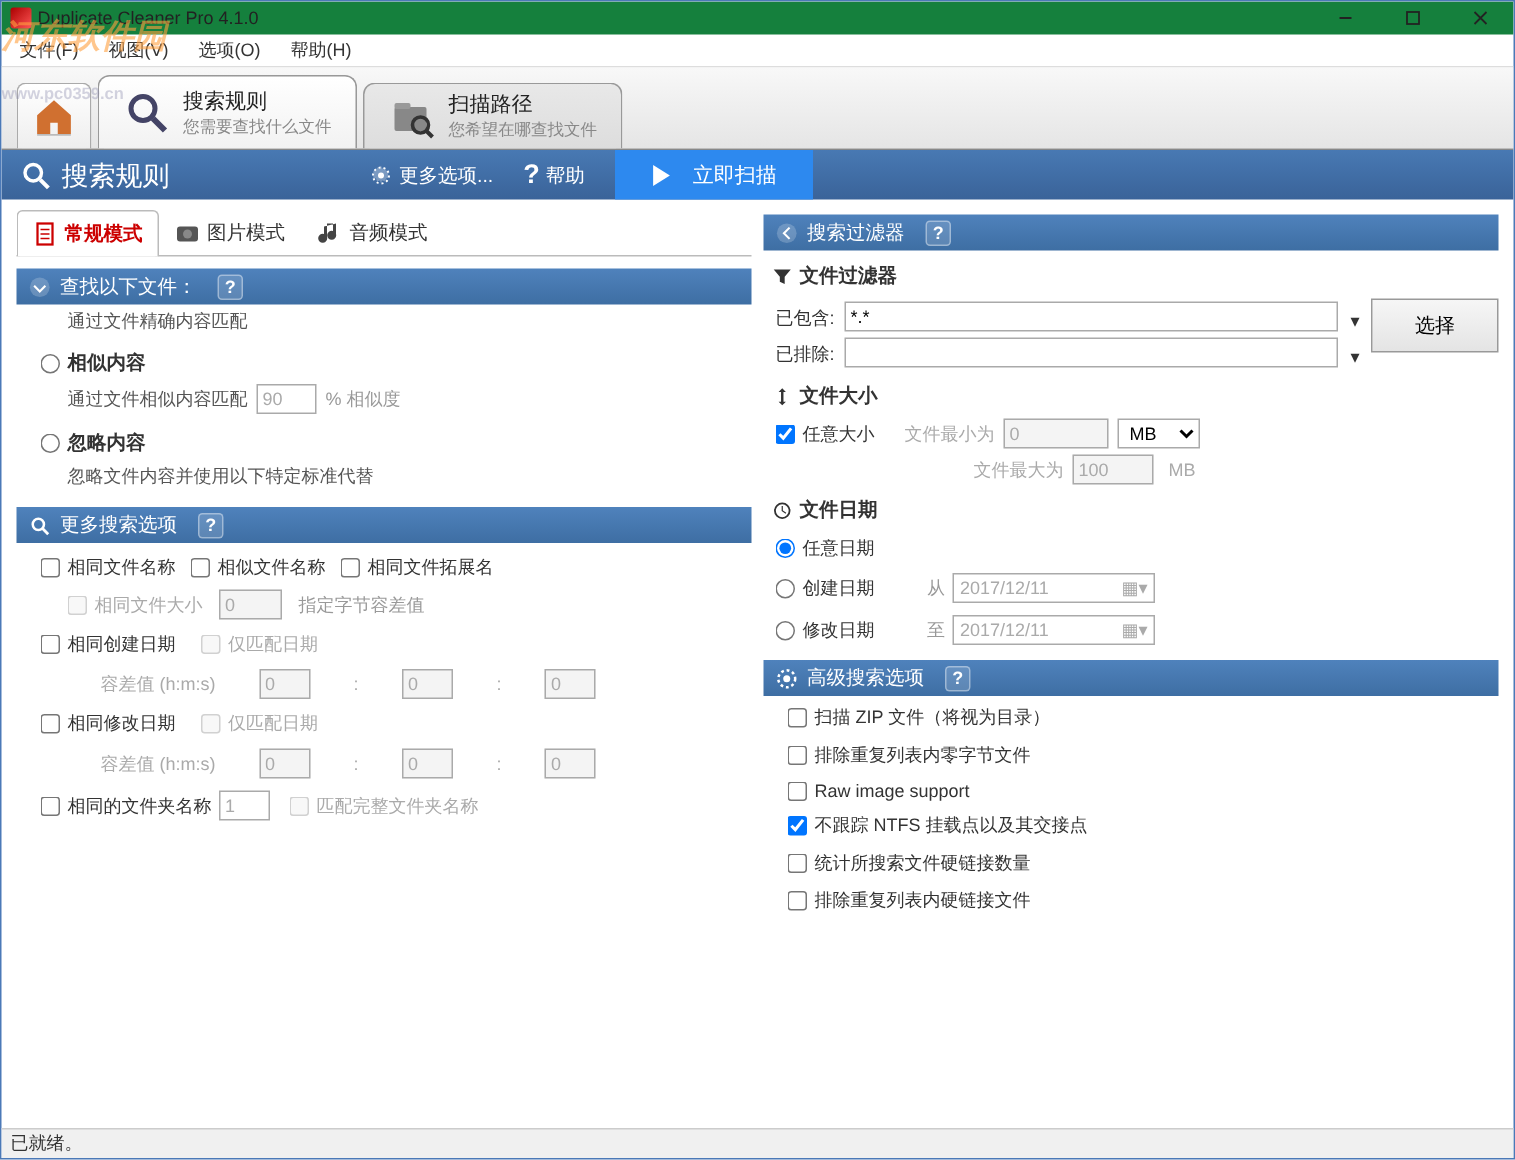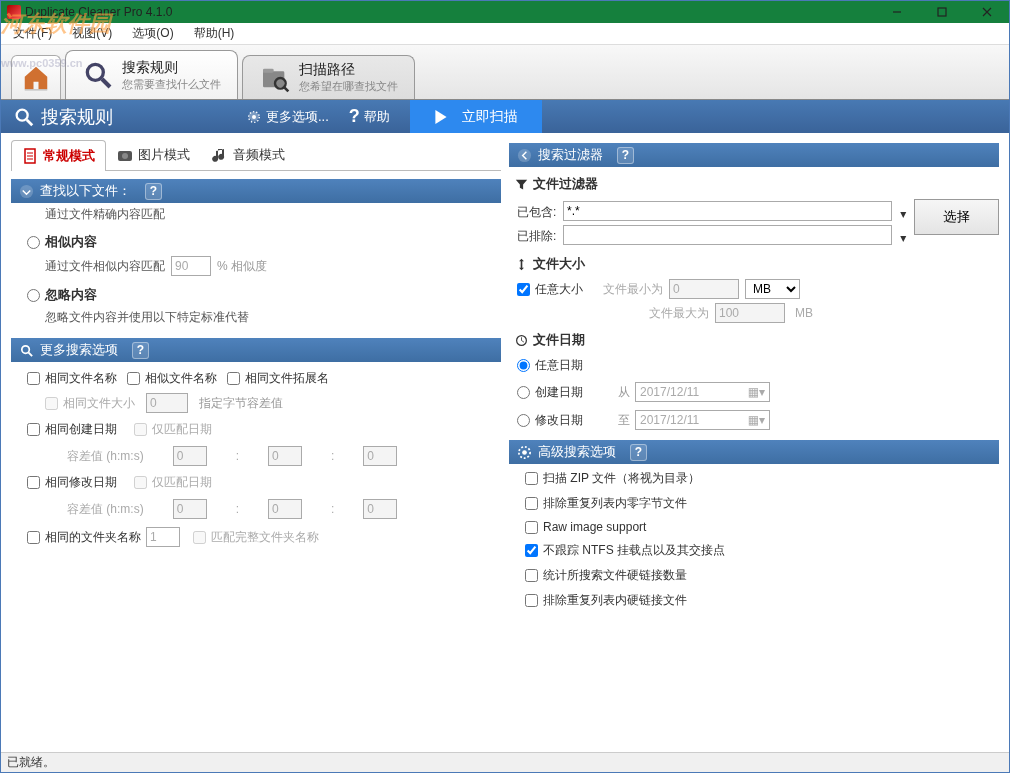--- a/index.html
+++ b/index.html
@@ -336,21 +336,21 @@
           <span>任意大小</span>
         </label>
       <div class="disabled" style="display:flex;align-items:center;gap:6px">
         <span>文件最小为</span>
         <input type="text" style="width: 70px;" value="0">
         <select style="width:55px"><option>MB</option></select>
       </div>
     </div>
     <div class="disabled" style="display:flex;align-items:center;gap:6px;padding-left:140px">
       <span>文件最大为</span>
-      <input type="text" style="width: 70px;" value="100">
+      <input type="text" style="width: 54px;" value="100">
       <span style="width:55px;padding-left:4px">MB</span>
     </div>
 
     <div class="sub-hdr">
       <svg class="sub-icon" viewBox="0 0 16 16">
           <circle cx="8" cy="8" r="6" fill="none" stroke="#333" stroke-width="1.5"></circle>
           <path d="M8 4v4l3 2" stroke="#333" fill="none"></path>
         </svg>
       <span>文件日期</span>
     </div>

